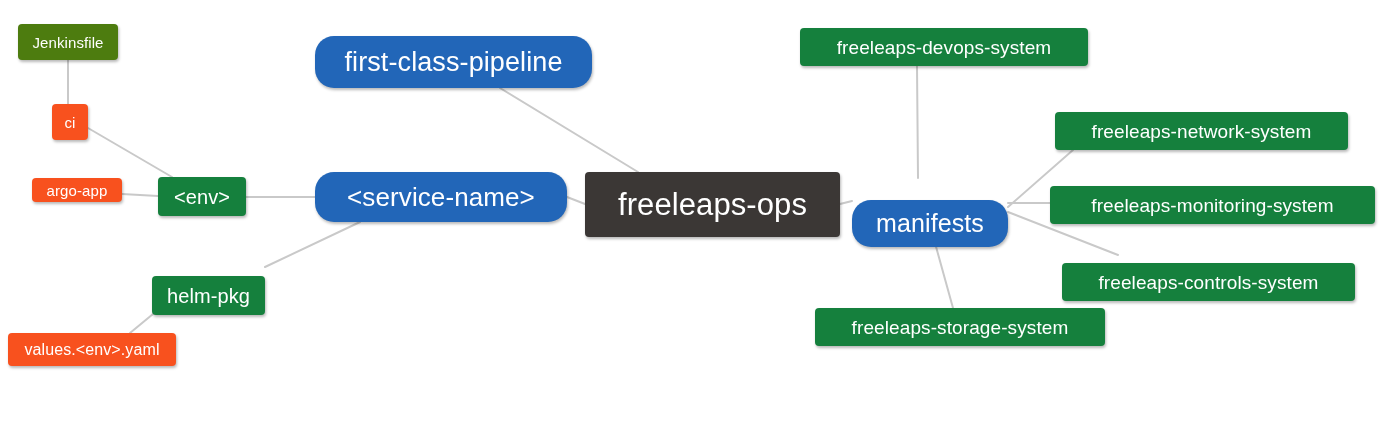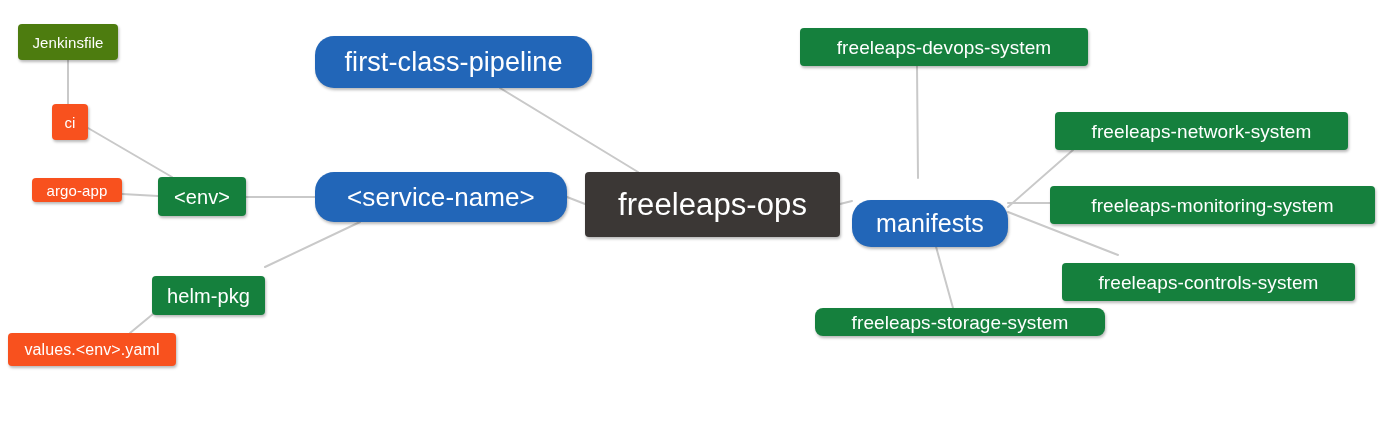--- a/index.html
+++ b/index.html
@@ -104,17 +104,17 @@
       </div>
       <div class="node n-green" style="left: 1055px; top: 112px; width: 293px; height: 38px; font-size: 19px; align-items: center;">
         <span>freeleaps-network-system</span>
       </div>
       <div class="node n-green" style="left: 1050px; top: 186px; width: 325px; height: 38px; font-size: 19px;">
         <span>freeleaps-monitoring-system</span>
       </div>
       <div class="node n-green" style="left: 1062px; top: 263px; width: 293px; height: 38px; font-size: 19px;">
         <span>freeleaps-controls-system</span>
       </div>
-      <div class="node n-green" style="left: 815px; top: 308px; width: 290px; height: 28px; font-size: 19px; border-radius: 8px;">
+      <div class="node n-green" style="left: 815px; top: 308px; width: 290px; height: 38px; font-size: 19px;">
         <span>freeleaps-storage-system</span>
       </div>
     </div>
 </div>
 
 </body></html>

